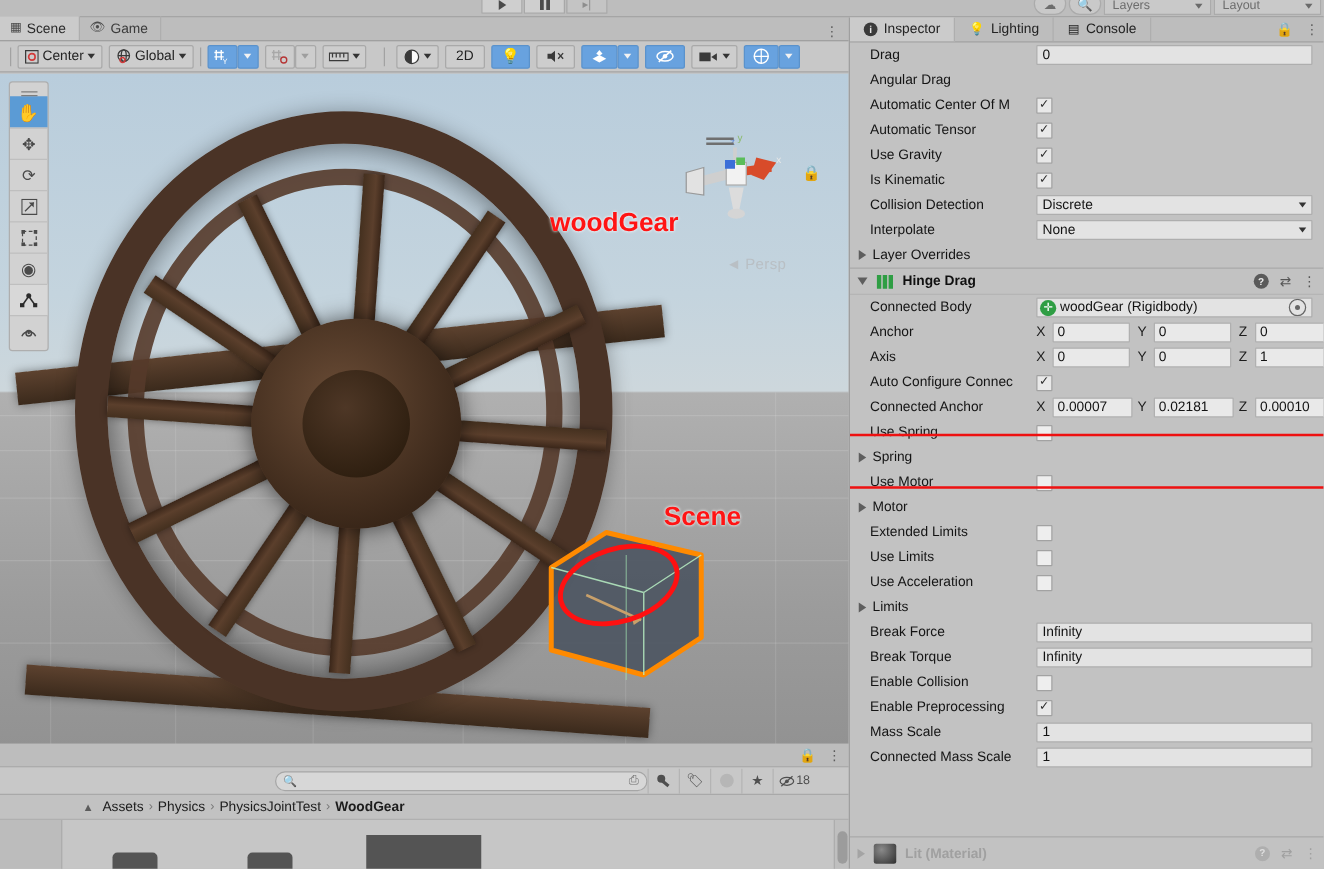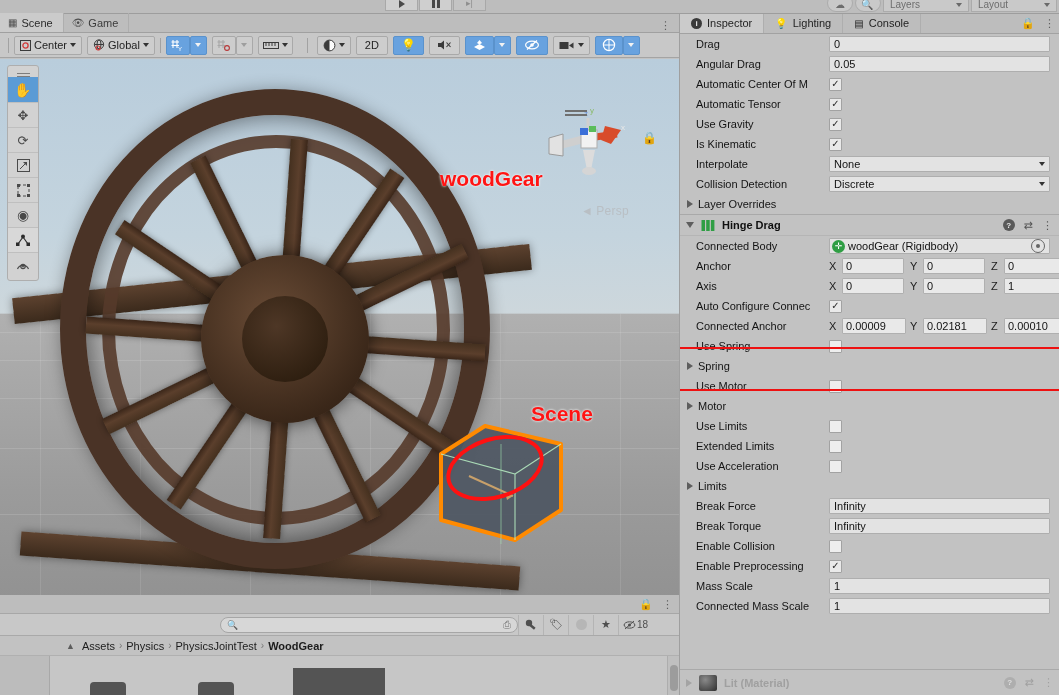--- a/index.html
+++ b/index.html
@@ -649,49 +649,48 @@
 
     <div class="insp-body">
 
 
       <div class="row">
         <span class="row-label">Drag</span>
         <span class="field full">0</span>
       </div>
       <div class="row">
         <span class="row-label">Angular Drag</span>
-        <span class="field full">0.05</span>
       </div>
       <div class="row">
         <span class="row-label">Automatic Center Of M</span>
         <span class="checkbox">✓</span>
       </div>
       <div class="row">
         <span class="row-label">Automatic Tensor</span>
         <span class="checkbox">✓</span>
       </div>
       <div class="row">
         <span class="row-label">Use Gravity</span>
         <span class="checkbox">✓</span>
       </div>
       <div class="row">
         <span class="row-label">Is Kinematic</span>
         <span class="checkbox">✓</span>
+      </div>
+      <div class="row">
+        <span class="row-label">Collision Detection</span>
+        <span class="field dropdown">
+          <span>Discrete</span>
+          <span class="caret"></span>
+        </span>
       </div>
       <div class="row">
         <span class="row-label">Interpolate</span>
         <span class="field dropdown">
           <span>None</span>
-          <span class="caret"></span>
-        </span>
-      </div>
-      <div class="row">
-        <span class="row-label">Collision Detection</span>
-        <span class="field dropdown">
-          <span>Discrete</span>
           <span class="caret"></span>
         </span>
       </div>
 
       <div class="foldout">
         <span class="tri-right"></span>
         <span>Layer Overrides</span>
       </div>
 
       <div class="comp-header">
@@ -754,21 +753,21 @@
 
       <div class="row">
         <span class="row-label">Auto Configure Connec</span>
         <span class="checkbox">✓</span>
       </div>
 
       <div class="row">
         <span class="row-label">Connected Anchor</span>
         <span class="vec-row">
           <span class="vec-ax">X</span>
-          <span class="vec-f wide">0.00009</span>
+          <span class="vec-f wide">0.00007</span>
           <span class="vec-ax" style="margin-left:4px;">Y</span>
           <span class="vec-f wide">0.02181</span>
           <span class="vec-ax" style="margin-left:4px;">Z</span>
           <span class="vec-f wide">0.00010</span>
         </span>
       </div>
 
       <div class="row">
         <span class="row-label">Use Spring</span>
         <span class="checkbox empty"></span>
@@ -779,25 +778,25 @@
       </div>
       <div class="row">
         <span class="row-label">Use Motor</span>
         <span class="checkbox empty"></span>
       </div>
       <div class="foldout">
         <span class="tri-right"></span>
         <span>Motor</span>
       </div>
       <div class="row">
+        <span class="row-label">Extended Limits</span>
+        <span class="checkbox empty"></span>
+      </div>
+      <div class="row">
         <span class="row-label">Use Limits</span>
-        <span class="checkbox empty"></span>
-      </div>
-      <div class="row">
-        <span class="row-label">Extended Limits</span>
         <span class="checkbox empty"></span>
       </div>
       <div class="row">
         <span class="row-label">Use Acceleration</span>
         <span class="checkbox empty"></span>
       </div>
       <div class="foldout">
         <span class="tri-right"></span>
         <span>Limits</span>
       </div>

